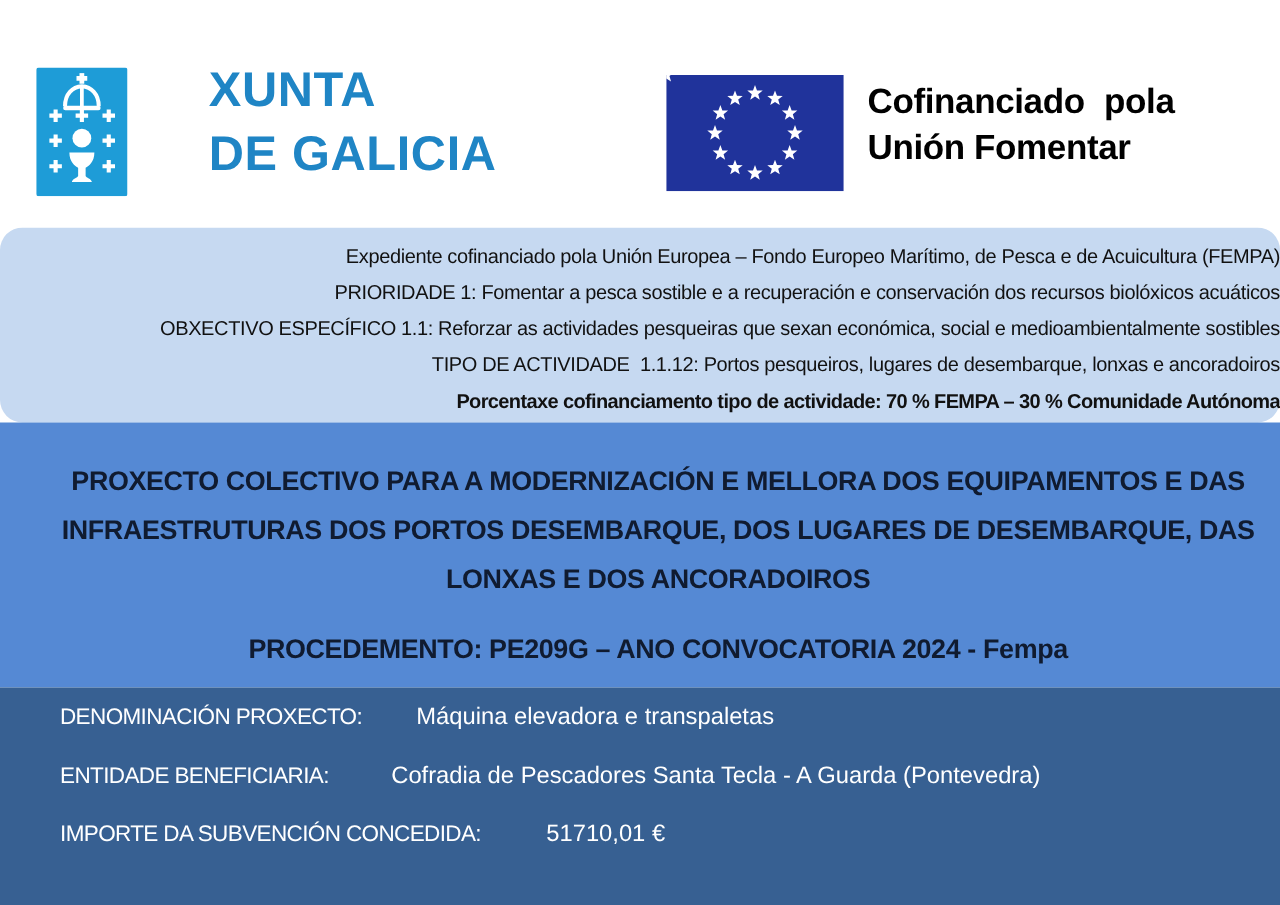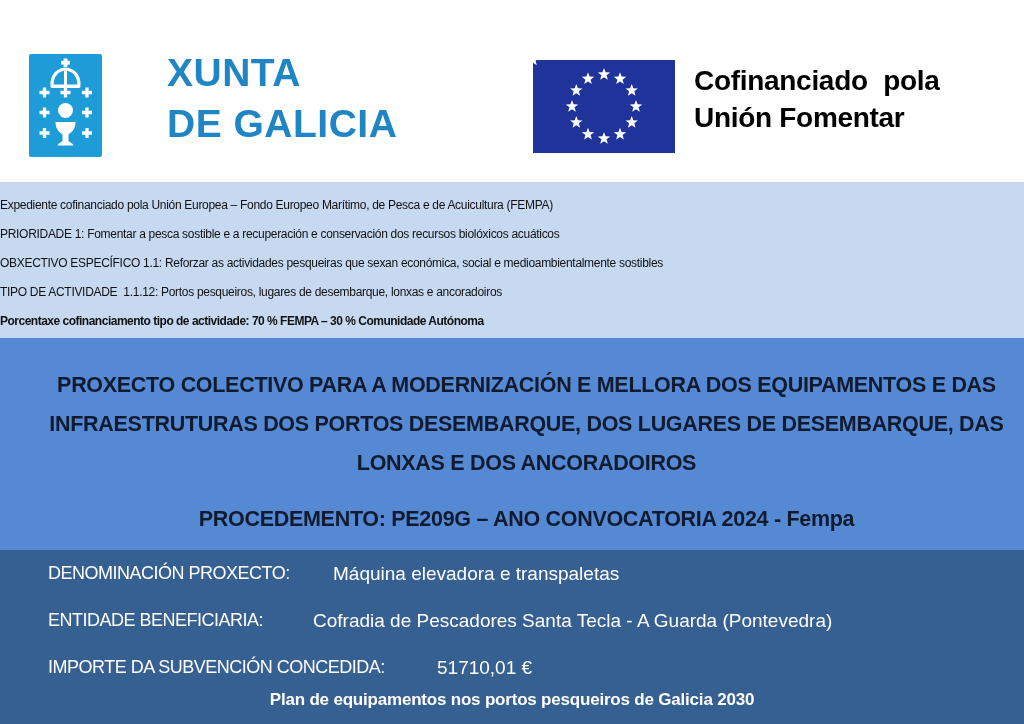--- a/index.html
+++ b/index.html
@@ -21,22 +21,22 @@
   .eu-flag{position:absolute;left:533px;top:60px;width:142px;height:93px;}
   .eu-label{
     position:absolute;left:694px;top:62px;
     color:#000000;font-weight:bold;font-size:28px;line-height:37px;
     letter-spacing:-0.3px;white-space:nowrap;
   }
   .eu-label .l1{word-spacing:8px;}
   
   .band-light{
     width:100%;height:156px;background:#c6d9f1;
-    color:#111111;font-size:12px;line-height:29px;letter-spacing:-0.3px;
-    text-align:left;box-sizing:border-box;padding-top:9px;
+    color:#111111;font-size:16px;line-height:29px;letter-spacing:-0.3px;
+    text-align:right;box-sizing:border-box;padding-top:9px;border-radius:18px;
   }
   .band-light div{white-space:pre-wrap;}
   .band-light .bold{font-weight:bold;letter-spacing:-0.5px;}
   
   .band-medium{
     width:100%;height:212px;background:#5589d4;
     color:#101b30;text-align:center;box-sizing:border-box;padding-top:28px;padding-left:29px;
   }
   .band-medium .title-line{
     font-weight:bold;font-size:21.5px;line-height:39px;letter-spacing:-0.3px;
@@ -161,16 +161,15 @@
     <div class="detail-row row-entidade">
       <span class="label">ENTIDADE BENEFICIARIA:</span>
       <span class="value">Cofradia de Pescadores Santa Tecla - A Guarda (Pontevedra)</span>
     </div>
 
     <div class="detail-row row-importe">
       <span class="label">IMPORTE DA SUBVENCIÓN CONCEDIDA:</span>
       <span class="value">51710,01 €</span>
     </div>
 
-    <div class="footer-line">Plan de equipamentos nos portos pesqueiros de Galicia 2030</div>
   </div>
 
 </div>
 
 </body></html>

